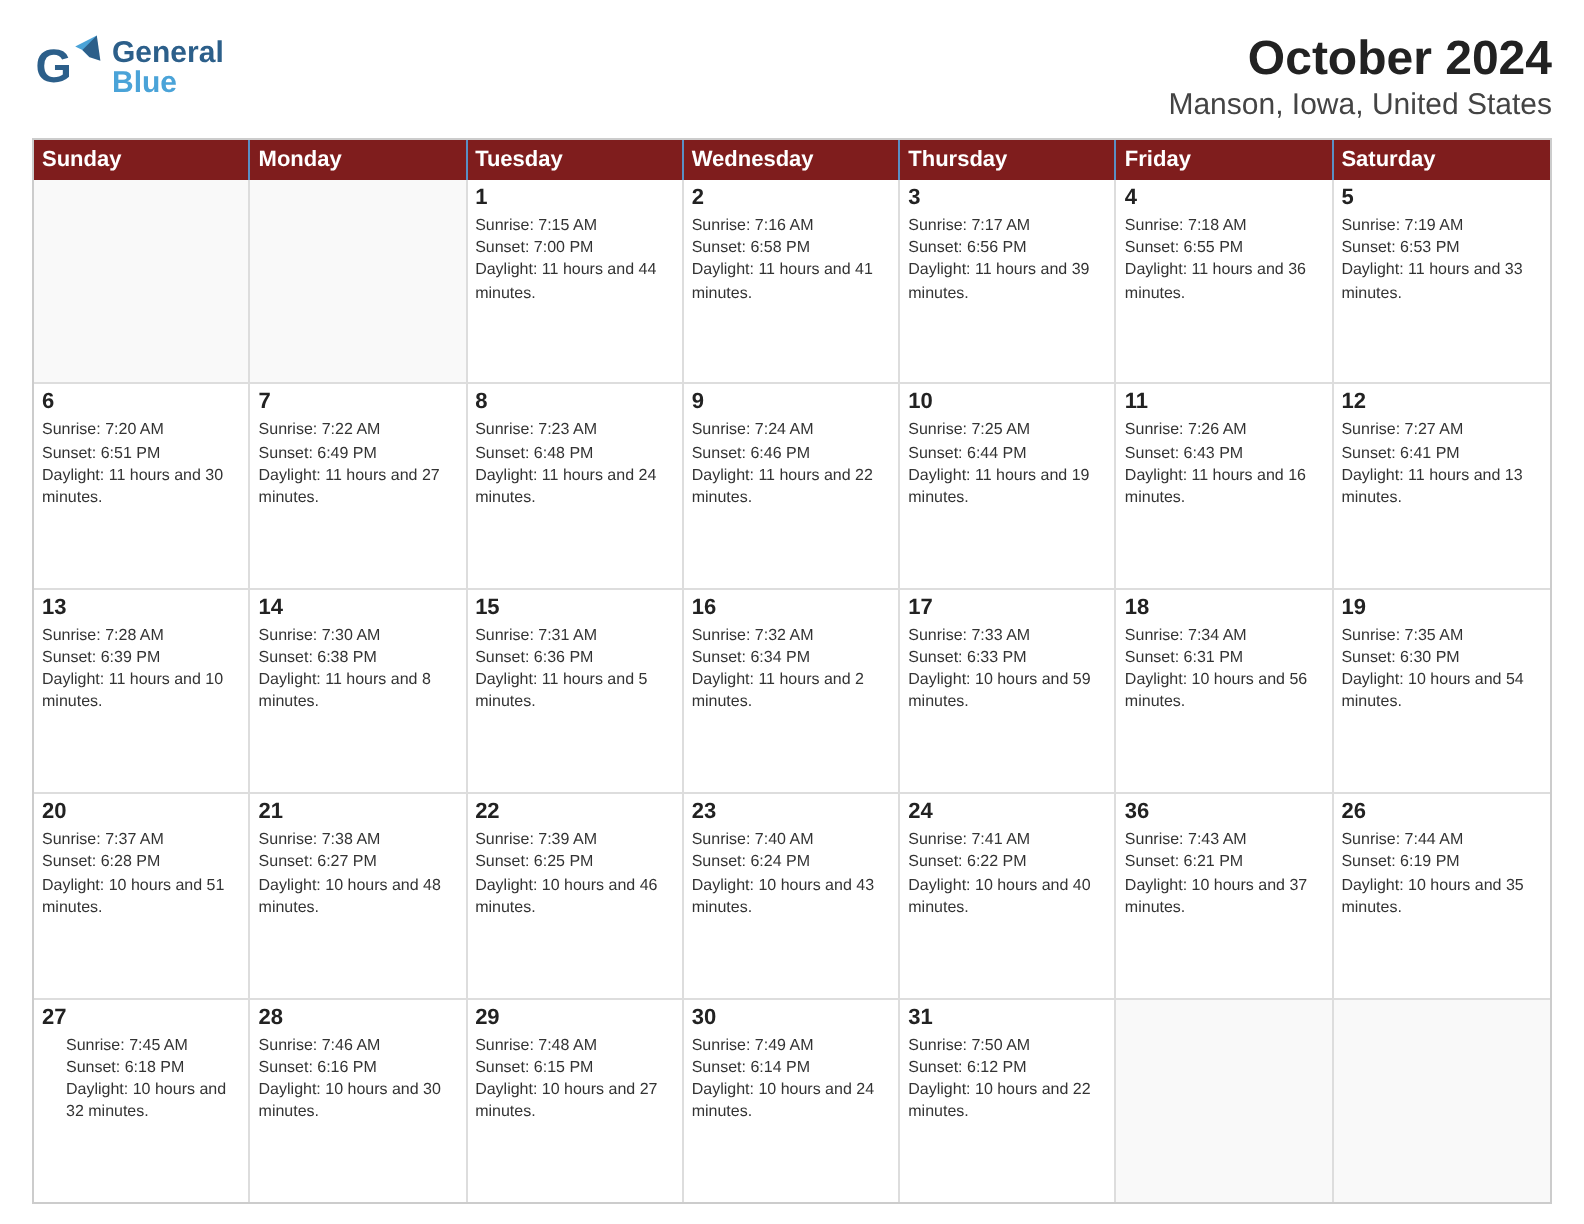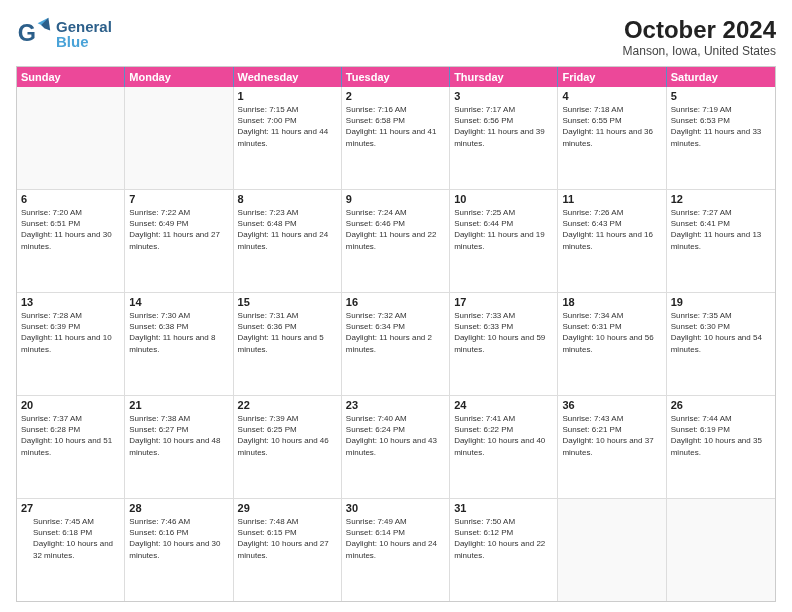--- a/index.html
+++ b/index.html
@@ -25,33 +25,33 @@
     }
     .title-area {
       text-align: right;
     }
     .main-title {
       font-size: 24px;
       font-weight: bold;
       color: #222;
     }
     .subtitle {
-      font-size: 12px;
+      font-size: 15px;
       color: #444;
     }
     .calendar {
       flex: 1;
       display: flex;
       flex-direction: column;
       border: 1px solid #ccc;
     }
     .cal-header-row {
       display: grid;
       grid-template-columns: repeat(7, 1fr);
-      background: #ec4899;
+      background: #7f1d1d;
     }
     .cal-header-cell {
       color: #fff;
       font-size: 11px;
       font-weight: bold;
       padding: 4px 4px;
       text-align: left;
       border-right: 1px solid #5a8fc5;
     }
     .cal-header-cell:last-child {
@@ -141,22 +141,22 @@
     <div class="title-area">
       <div class="main-title">October 2024</div>
       <div class="subtitle">Manson, Iowa, United States</div>
     </div>
   </div>
 
   <div class="calendar">
     <div class="cal-header-row">
     <div class="cal-header-cell">Sunday</div>
         <div class="cal-header-cell">Monday</div>
+        <div class="cal-header-cell">Tuesday</div>
         <div class="cal-header-cell">Wednesday</div>
-        <div class="cal-header-cell">Tuesday</div>
         <div class="cal-header-cell">Thursday</div>
         <div class="cal-header-cell">Friday</div>
         <div class="cal-header-cell">Saturday</div>
       </div>
     <div class="cal-body">
     <div class="cal-row">
           <div class="cal-cell empty"></div>
           <div class="cal-cell empty"></div>
           <div class="cal-cell">
             <div class="day-num">1</div>

